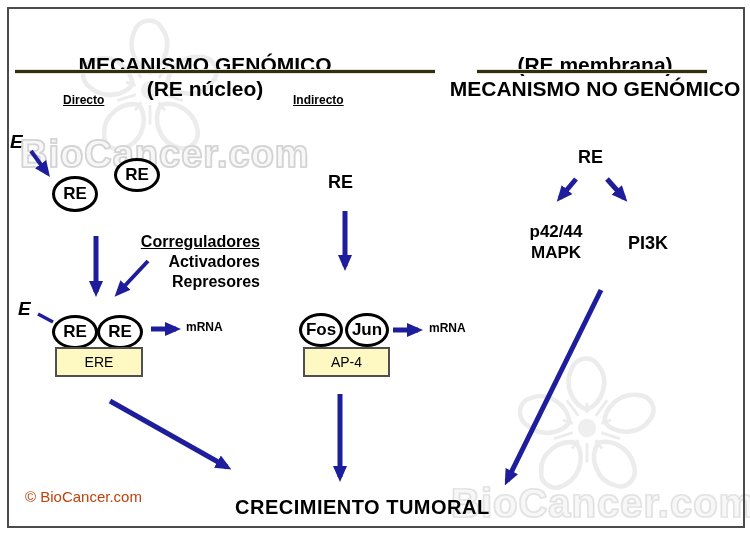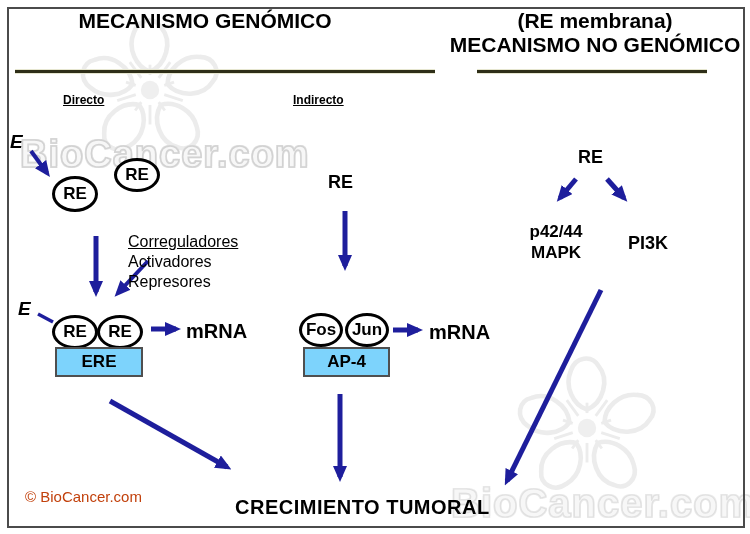--- a/index.html
+++ b/index.html
@@ -3,31 +3,31 @@
 <meta charset="utf-8">
 <style>
   html,body{margin:0;padding:0;background:#fff;}
   .canvas{
     position:relative;width:750px;height:534px;background:#ffffff;
     font-family:"Liberation Sans","DejaVu Sans",sans-serif;color:#000;overflow:hidden;
   }
   .frame{position:absolute;left:7px;top:7px;right:5px;bottom:6px;border:2px solid #4b4b4b;z-index:4;pointer-events:none;}
   .abs{position:absolute;}.z3{z-index:3;}
 
-  .title{font-weight:bold;font-size:21px;line-height:24px;text-align:center;letter-spacing:0px;}
+  .title{font-weight:bold;font-size:21px;line-height:24px;text-align:center;letter-spacing:0px;margin-top:44px;}
   .divider{position:absolute;height:3px;background:#2e2e18;border-top:1px solid #e6e6d0;border-bottom:1px solid #e6e6d0;z-index:3;}
   .colheading{font-weight:bold;font-size:12px;text-decoration:underline;}
   .ligand{font-weight:bold;font-style:italic;font-size:19px;}
   .plain-node{font-weight:bold;font-size:18px;}
-  .small-node{font-weight:bold;font-size:20px;}
+  .small-node{font-weight:bold;font-size:12px;}
   .ellipse{position:absolute;border:3px solid #000;border-radius:50%;background:#fff;
     display:flex;align-items:center;justify-content:center;font-weight:bold;font-size:17px;z-index:3;box-sizing:border-box;}
-  .rbox{position:absolute;border:2px solid #4f4f4f;background:#7dd3fc;
-    display:flex;align-items:center;justify-content:center;font-weight:bold;font-size:17px;z-index:3;box-sizing:border-box;}
-  .coreg{position:absolute;font-weight:normal;font-size:16px;line-height:20px;z-index:3;}
+  .rbox{position:absolute;border:2px solid #4f4f4f;background:#fef9c3;
+    display:flex;align-items:center;justify-content:center;font-weight:normal;font-size:14px;z-index:3;box-sizing:border-box;}
+  .coreg{position:absolute;text-align:right;font-weight:bold;font-size:16px;line-height:20px;z-index:3;}
   .coreg .t{text-decoration:underline;}
   .kinase{position:absolute;text-align:center;font-weight:bold;font-size:17px;line-height:21px;z-index:3;}
   .outcome{position:absolute;font-weight:bold;font-size:20px;letter-spacing:0.5px;z-index:3;}
 
   .wm-big{
     position:absolute;font-weight:bold;letter-spacing:1px;color:#f7f7f7;z-index:1;white-space:nowrap;
     -webkit-text-stroke:1.4px #d2d2d2;
     text-shadow:1px 1px 0 #e3e3e3,-1px -1px 0 #e3e3e3,1px -1px 0 #e3e3e3,-1px 1px 0 #e3e3e3;
   }
   .wm-top{left:20px;top:133px;font-size:38px;line-height:42px;}
@@ -111,20 +111,21 @@
     <line x1="393" y1="330" x2="418" y2="330" stroke-width="5" marker-end="url(#ah)" stroke="#1e1e9c"></line>
     <line x1="340" y1="394" x2="340" y2="477" stroke-width="5" marker-end="url(#ah)" stroke="#1e1e9c"></line>
     <line x1="576" y1="179" x2="560" y2="198" stroke-width="5" marker-end="url(#ah)" stroke="#1e1e9c"></line>
     <line x1="607" y1="179" x2="624" y2="198" stroke-width="5" marker-end="url(#ah)" stroke="#1e1e9c"></line>
     <line x1="601" y1="290" x2="507" y2="481" stroke-width="5" marker-end="url(#ah)" stroke="#1e1e9c"></line>
     <line x1="110" y1="401" x2="227" y2="467" stroke-width="5" marker-end="url(#ah)" stroke="#1e1e9c"></line>
   </svg>
 
   <div class="abs title z3" style="left:50px;top:9px;width:310px;">
     <div>MECANISMO GENÓMICO</div>
+    <div>(RE núcleo)</div>
   </div>
   <div class="abs title z3" style="left:447px;top:9px;width:296px;">
     <div>(RE membrana)</div>
     <div>MECANISMO NO GENÓMICO</div>
   </div>
   <div class="divider" style="left:15px;top:69px;width:420px;"></div>
   <div class="divider" style="left:477px;top:69px;width:230px;"></div>
 
   <div class="abs colheading z3" style="left:63px;top:93px;">Directo</div>
   <div class="abs colheading z3" style="left:293px;top:93px;">Indirecto</div>

